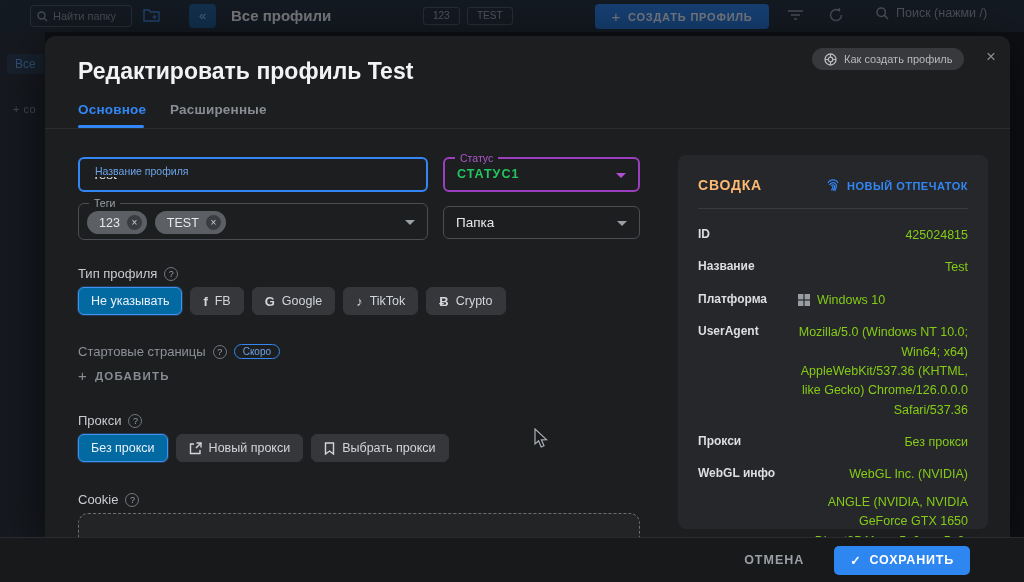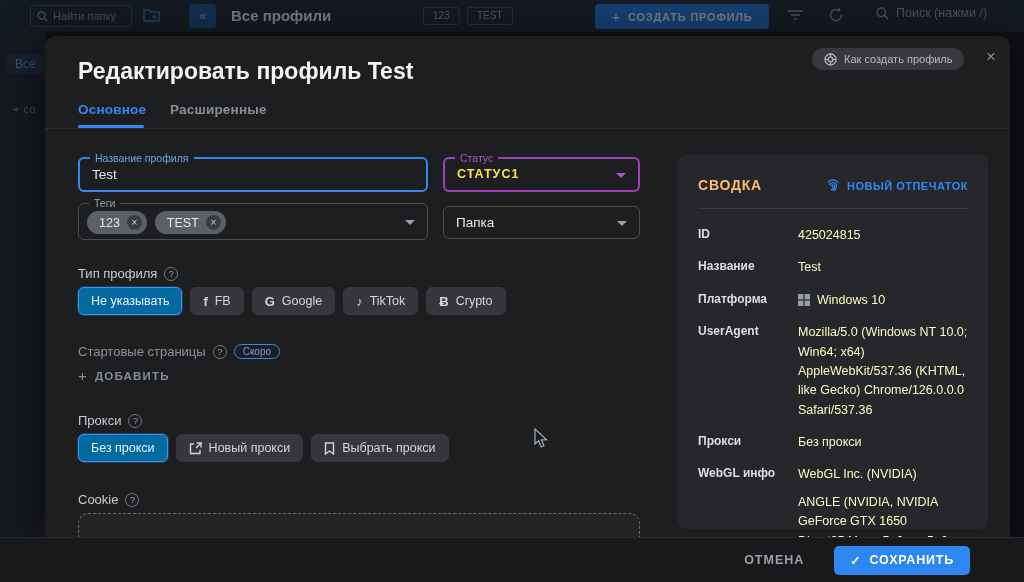--- a/index.html
+++ b/index.html
@@ -40,25 +40,25 @@
   .tab { position:absolute; top:66px; background:none; border:none; font-size:13.5px; font-weight:600; cursor:pointer; font-family:inherit; letter-spacing:0.2px; }
   .tab-main { left:33px; color:#3287f5; }
   .tab-adv { left:125px; color:#898e94; }
   .tab-underline { position:absolute; left:33px; top:89px; width:66px; height:3px; background:#3287f5; border-radius:2px; }
   .tab-divider { position:absolute; left:0; top:92px; width:965px; height:1px; background:#2d2e31; }
 
   
   .ofield { position:absolute; border-radius:6px; }
   .ofield .legend { position:absolute; top:-7px; left:10px; background:#1d1e20; padding:0 5px; font-size:10.5px; }
   .name-field { left:33px; top:121px; width:350px; height:35px; border:2px solid #3287f5; }
-  .name-field .legend { color:#6da3e8; }
+  .name-field .legend { color:#6da3e8;margin-top:13px; }
   .name-field input { width:100%; height:100%; background:transparent; border:none; outline:none; color:#e6e8ea; font-size:13.5px; padding:0 12px; font-family:inherit; }
   .status-field { left:398px; top:121px; width:197px; height:35px; border:2px solid #9c3fbe; cursor:pointer; }
   .status-field .legend { color:#ad57c9; }
-  .status-field .val { display:block; padding:8px 0 0 12px; color:#fde047; font-size:12.5px; font-weight:bold; letter-spacing:1px; }
+  .status-field .val { display:block; padding:8px 0 0 12px; color:#22c55e; font-size:12.5px; font-weight:bold; letter-spacing:1px; }
   .caret { width:0; height:0; border-left:5px solid transparent; border-right:5px solid transparent; border-top:5px solid currentColor; display:inline-block; }
   .status-field .caret { position:absolute; right:12px; top:14px; color:#b04fd0; }
   .tags-field { left:33px; top:167px; width:350px; height:37px; border:1px solid #4b4e53; }
   .tags-field .legend { color:#9aa0a6; }
   .tags-row { display:flex; gap:8px; padding:7px 0 0 8px; }
   .tag-chip { display:flex; align-items:center; gap:7px; background:#5c6064; border-radius:12px; height:23px; padding:0 5px 0 12px; color:#e6e8ea; font-size:12.5px; cursor:default; }
   .tag-x { width:15px; height:15px; border-radius:50%; background:#3a3d40; color:#cfd2d5; font-size:10px; line-height:15px; text-align:center; cursor:pointer; }
   .tags-field .caret { position:absolute; right:12px; top:16px; color:#9aa0a6; }
   .folder-select { left:398px; top:170px; width:197px; height:33px; border:1px solid #4b4e53; cursor:pointer; }
   .folder-select .val { display:block; padding:8px 0 0 12px; color:#e6e8ea; font-size:13.5px; }
@@ -83,21 +83,21 @@
   .cookie-box { position:absolute; left:33px; top:477px; width:562px; height:40px; border:1px dashed #6b6f75; border-radius:10px; background:#232426; cursor:text; }
 
   
   .summary { position:absolute; left:633px; top:119px; width:310px; height:374px; background:#26272a; border-radius:8px; padding:22px 20px; }
   .sum-head { display:flex; justify-content:space-between; align-items:center; }
   .sum-title { font-size:14px; font-weight:bold; letter-spacing:0.8px; color:#fdba74; }
   .fp-btn { background:none; border:none; color:#3287f5; font-size:11px; font-weight:bold; letter-spacing:0.5px; display:flex; align-items:flex-end; gap:7px; cursor:pointer; font-family:inherit; }
   .sum-divider { height:1px; background:#3a3b3d; margin:15px 0 17px; }
   .sum-row { display:grid; grid-template-columns:82px 1fr; column-gap:18px; margin-bottom:13px; }
   .sum-key { font-size:12px; font-weight:bold; color:#dcdee1; padding-top:1px; }
-  .sum-val { font-size:12.5px; color:#fef9c3; line-height:1.55; }
+  .sum-val { font-size:12.5px; color:#84cc16; line-height:1.55;text-align:right; }
   .sum-val .line2 { display:block; margin-top:8px; }
   .win-row { display:flex; align-items:center; gap:7px; }
 
   
   .footerbar { position:absolute; left:0; top:537px; width:1024px; height:45px; background:#18191b; border-top:1px solid #2a2b2e; z-index:3; display:flex; align-items:center; justify-content:flex-end; padding-right:54px; gap:30px; }
   .cancel-btn { background:none; border:none; color:#9aa0a6; font-size:12.5px; font-weight:bold; letter-spacing:1px; cursor:pointer; font-family:inherit; }
   .save-btn { height:29px; padding:0 16px; background:#2e86f0; border:none; border-radius:5px; color:#ffffff; font-size:12.5px; font-weight:bold; letter-spacing:0.8px; display:flex; align-items:center; gap:8px; cursor:pointer; font-family:inherit; }
 
   .cursor { position:absolute; left:534px; top:428px; z-index:10; pointer-events:none; }
 </style>

